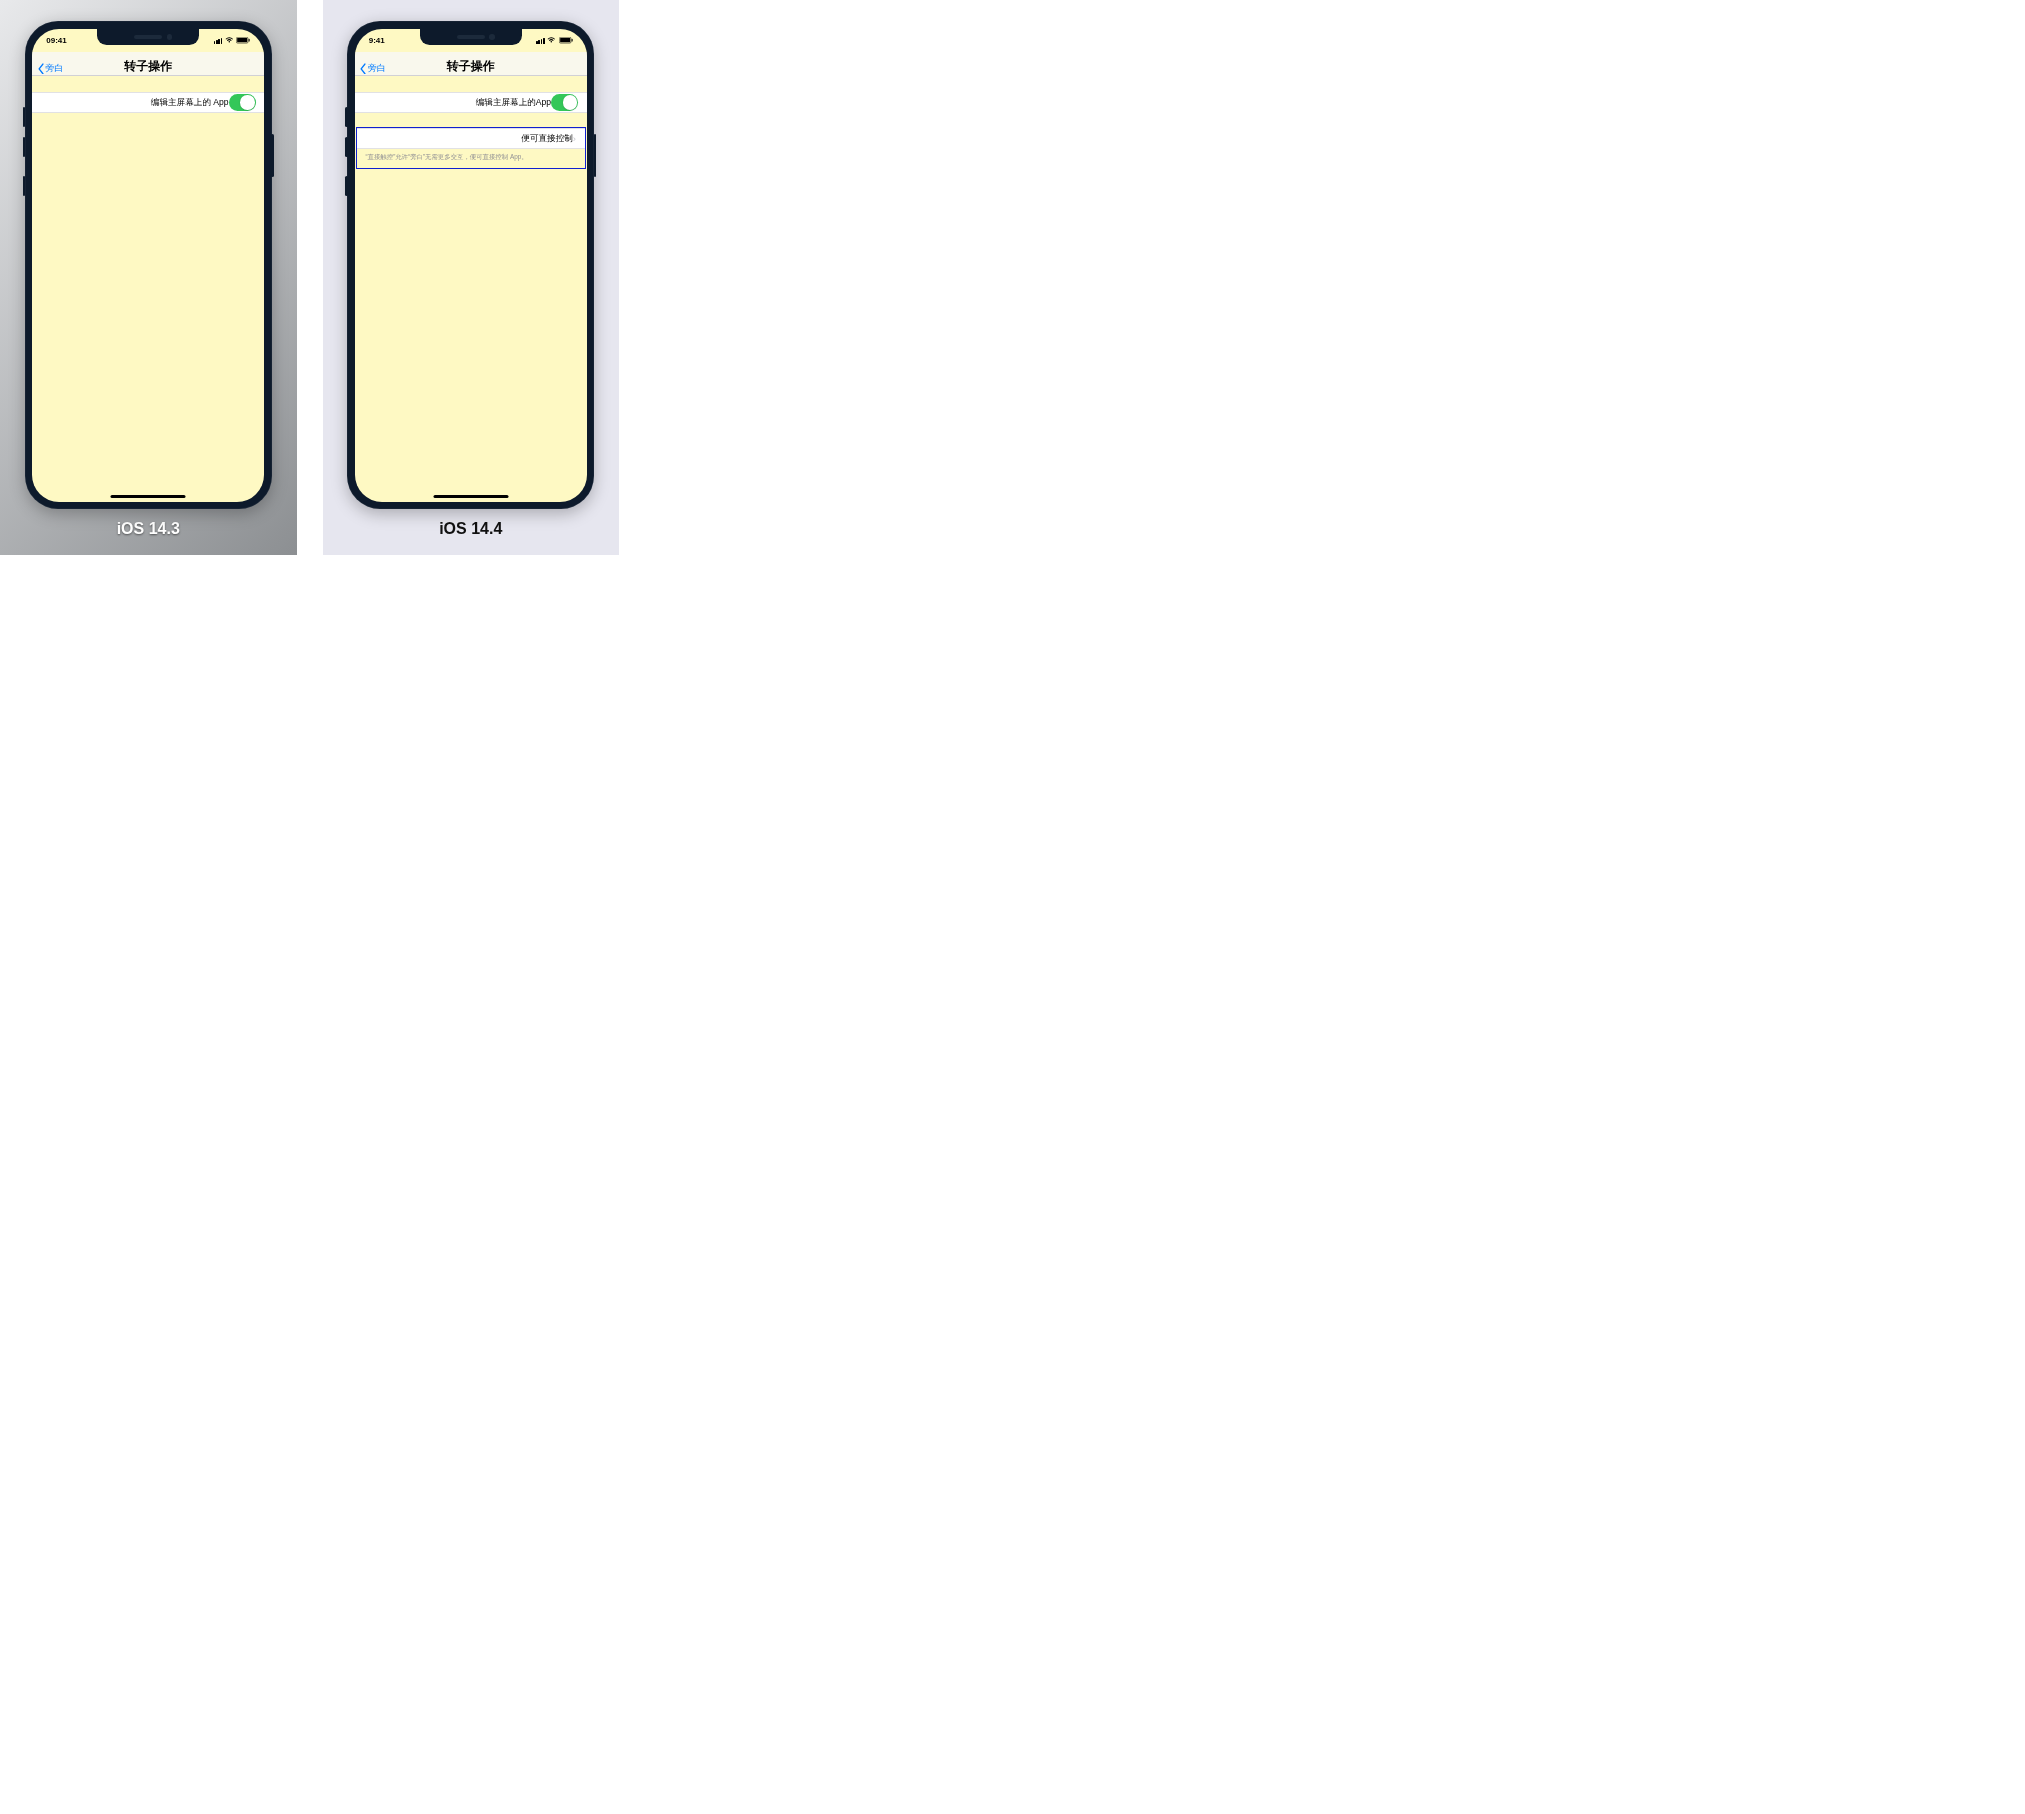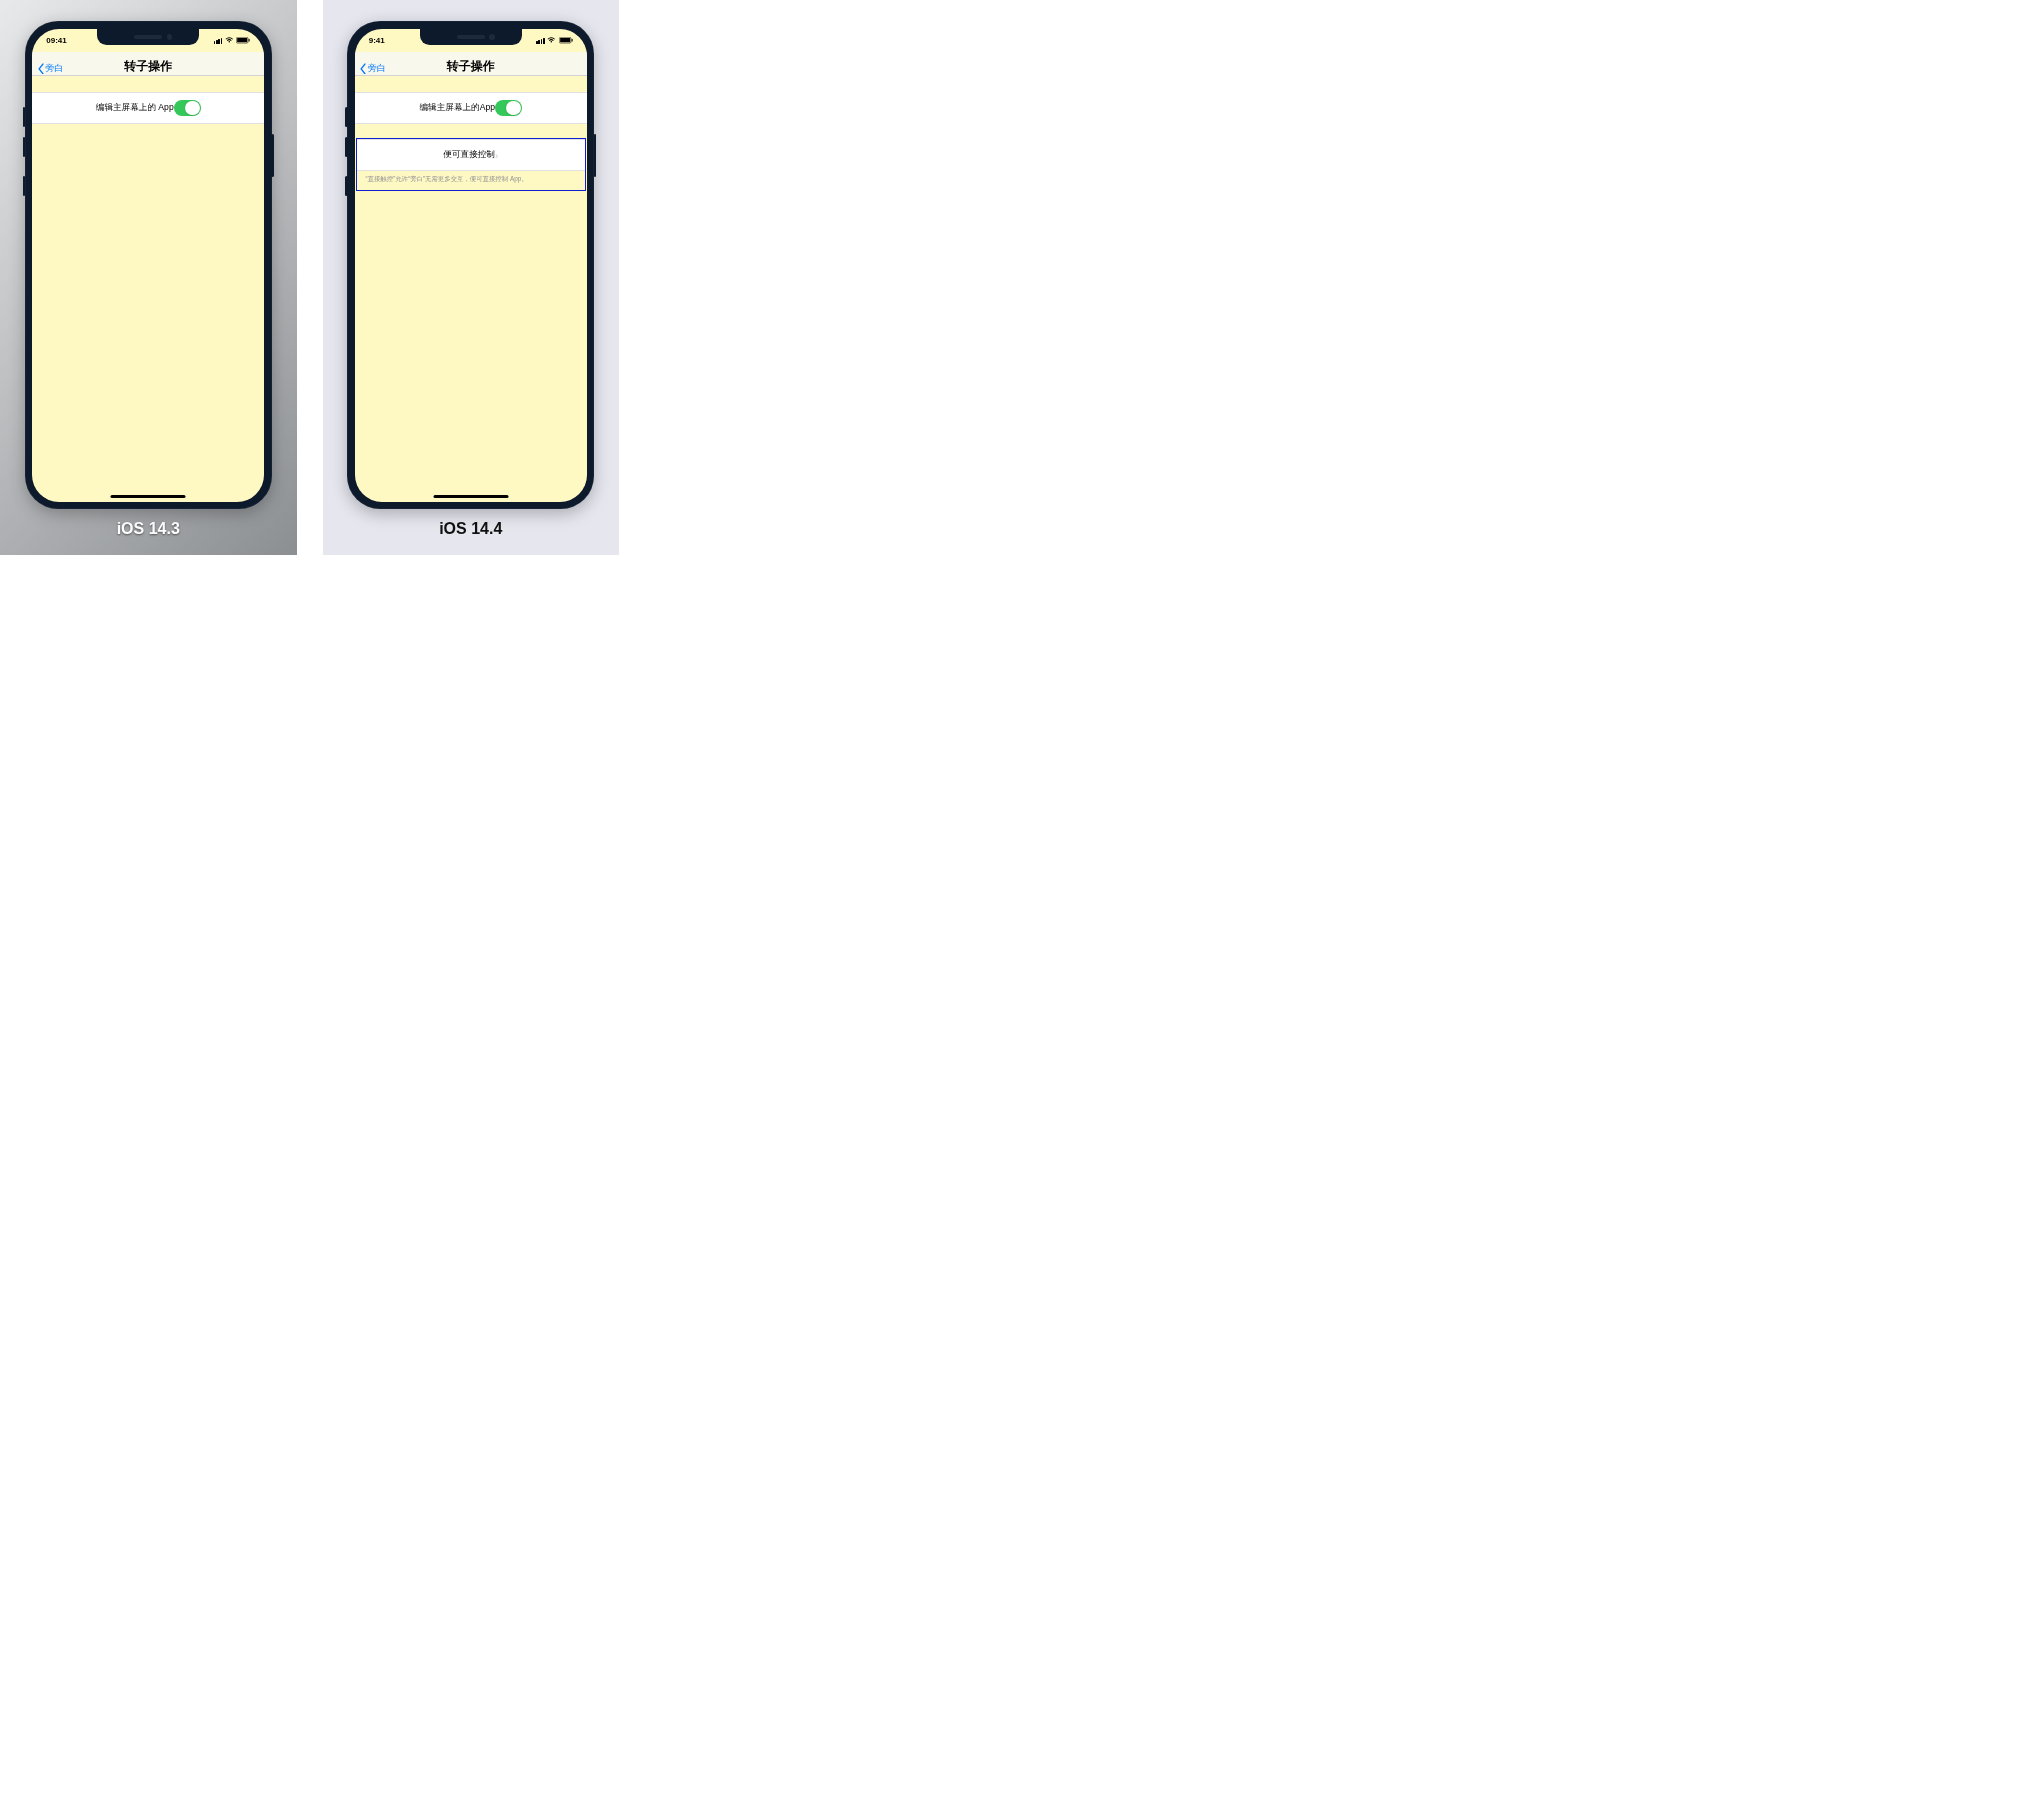--- a/index.html
+++ b/index.html
@@ -57,22 +57,22 @@
   display:flex; align-items:flex-end; position:relative;
 }
 .back { display:flex; align-items:center; color:#007aff; font-size:9px; padding-left:4.3px; gap:1.1px; }
 .back svg { width:7.5px; height:11.8px; }
 .nav-title { position:absolute; left:0; right:0; text-align:center; font-size:12px; font-weight:600; pointer-events:none; }
 
 .content { flex:1; overflow:auto; }
 .gap { height:16px; }
 .cell {
   background:#fff; border-top:0.5px solid #e1e1e4; border-bottom:0.5px solid #e1e1e4;
-  display:flex; align-items:center; justify-content:center;
-  padding:0 8.6px; height:32px; font-size:8.6px;
+  display:flex; align-items:center; justify-content:flex-end;
+  padding:0 8.6px; height:21px; font-size:8.6px;
 }
 .toggle { width:27px; height:16.6px; border-radius:8.6px; background:#34c759; position:relative; }
 .toggle::after { content:""; position:absolute; right:1.1px; top:1.1px; width:14.5px; height:14.5px; background:#fff; border-radius:50%; box-shadow:0 0.5px 1.6px rgba(0,0,0,.2); }
 .chevron { color:#c7c7cc; font-size:9.6px; }
 
 .highlight-box { border:1.6px solid #1020d0; margin:0 1.1px; padding:0; }
 .footnote { font-size:6.4px; color:#8e8e93; padding:4.3px 8.6px 5.4px; }
 
 .home-indicator { position:absolute; bottom:4.3px; left:50%; transform:translateX(-50%); width:75px; height:2.7px; background:#000; border-radius:1.6px; }
 

